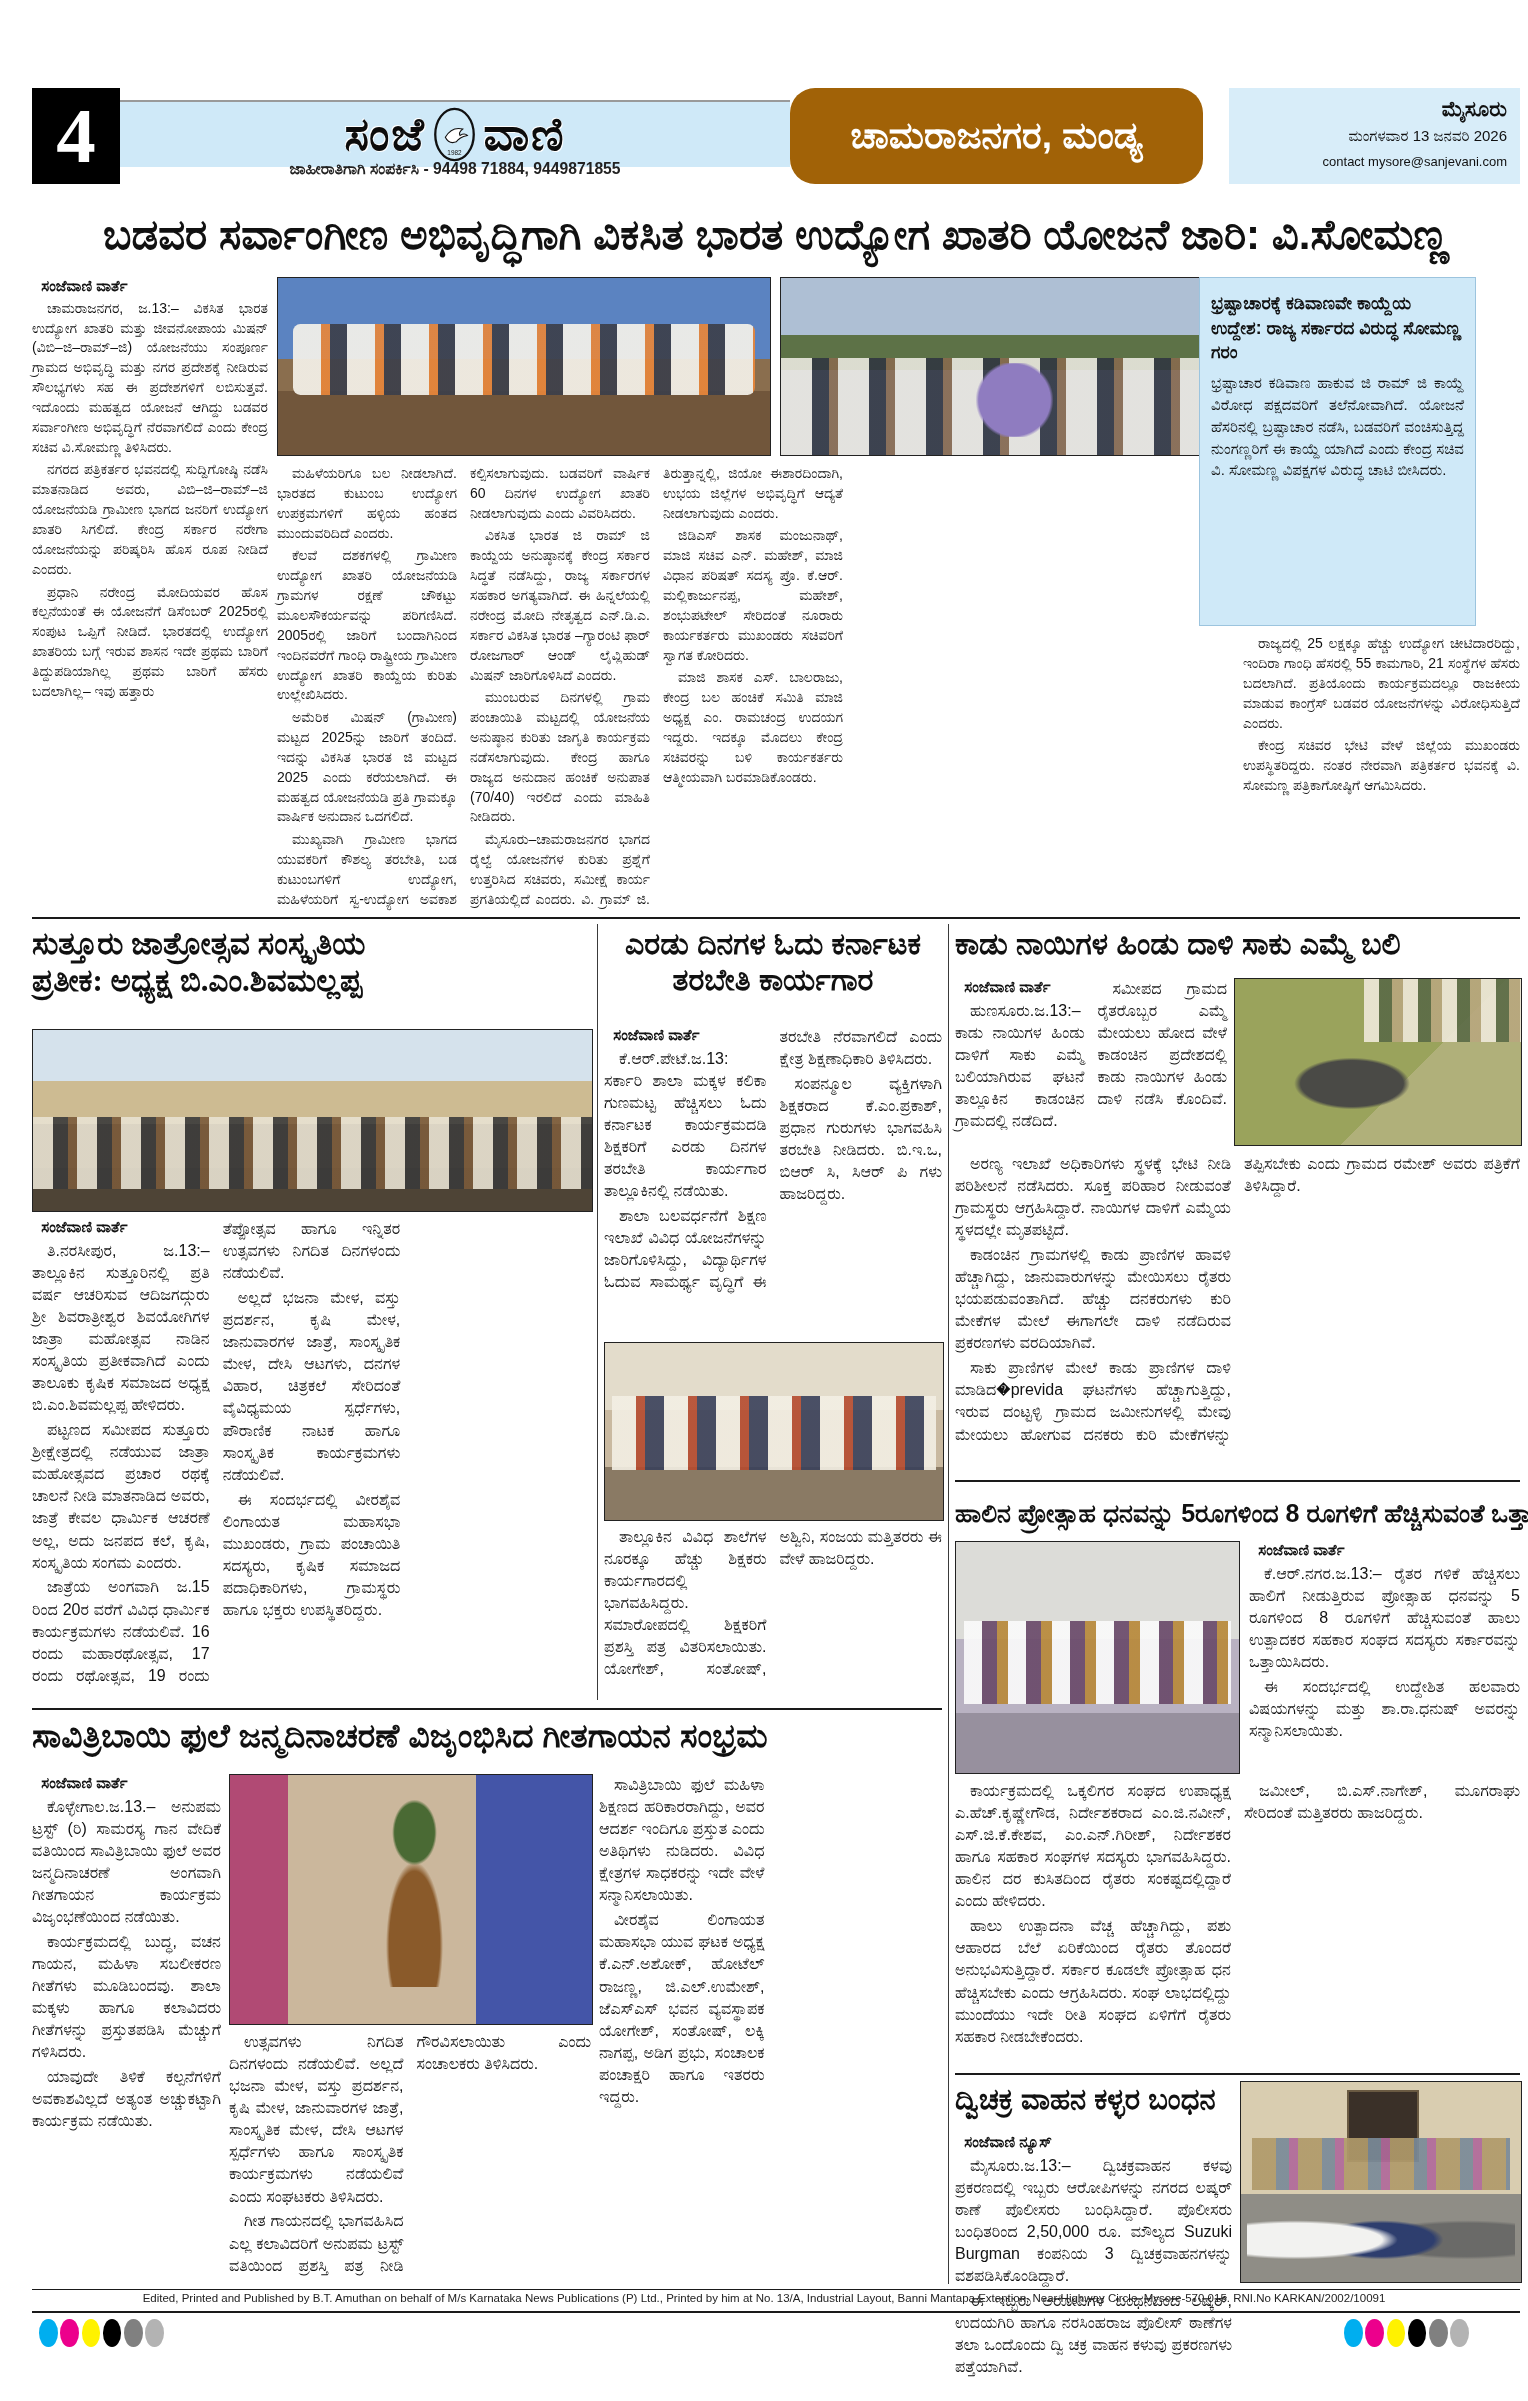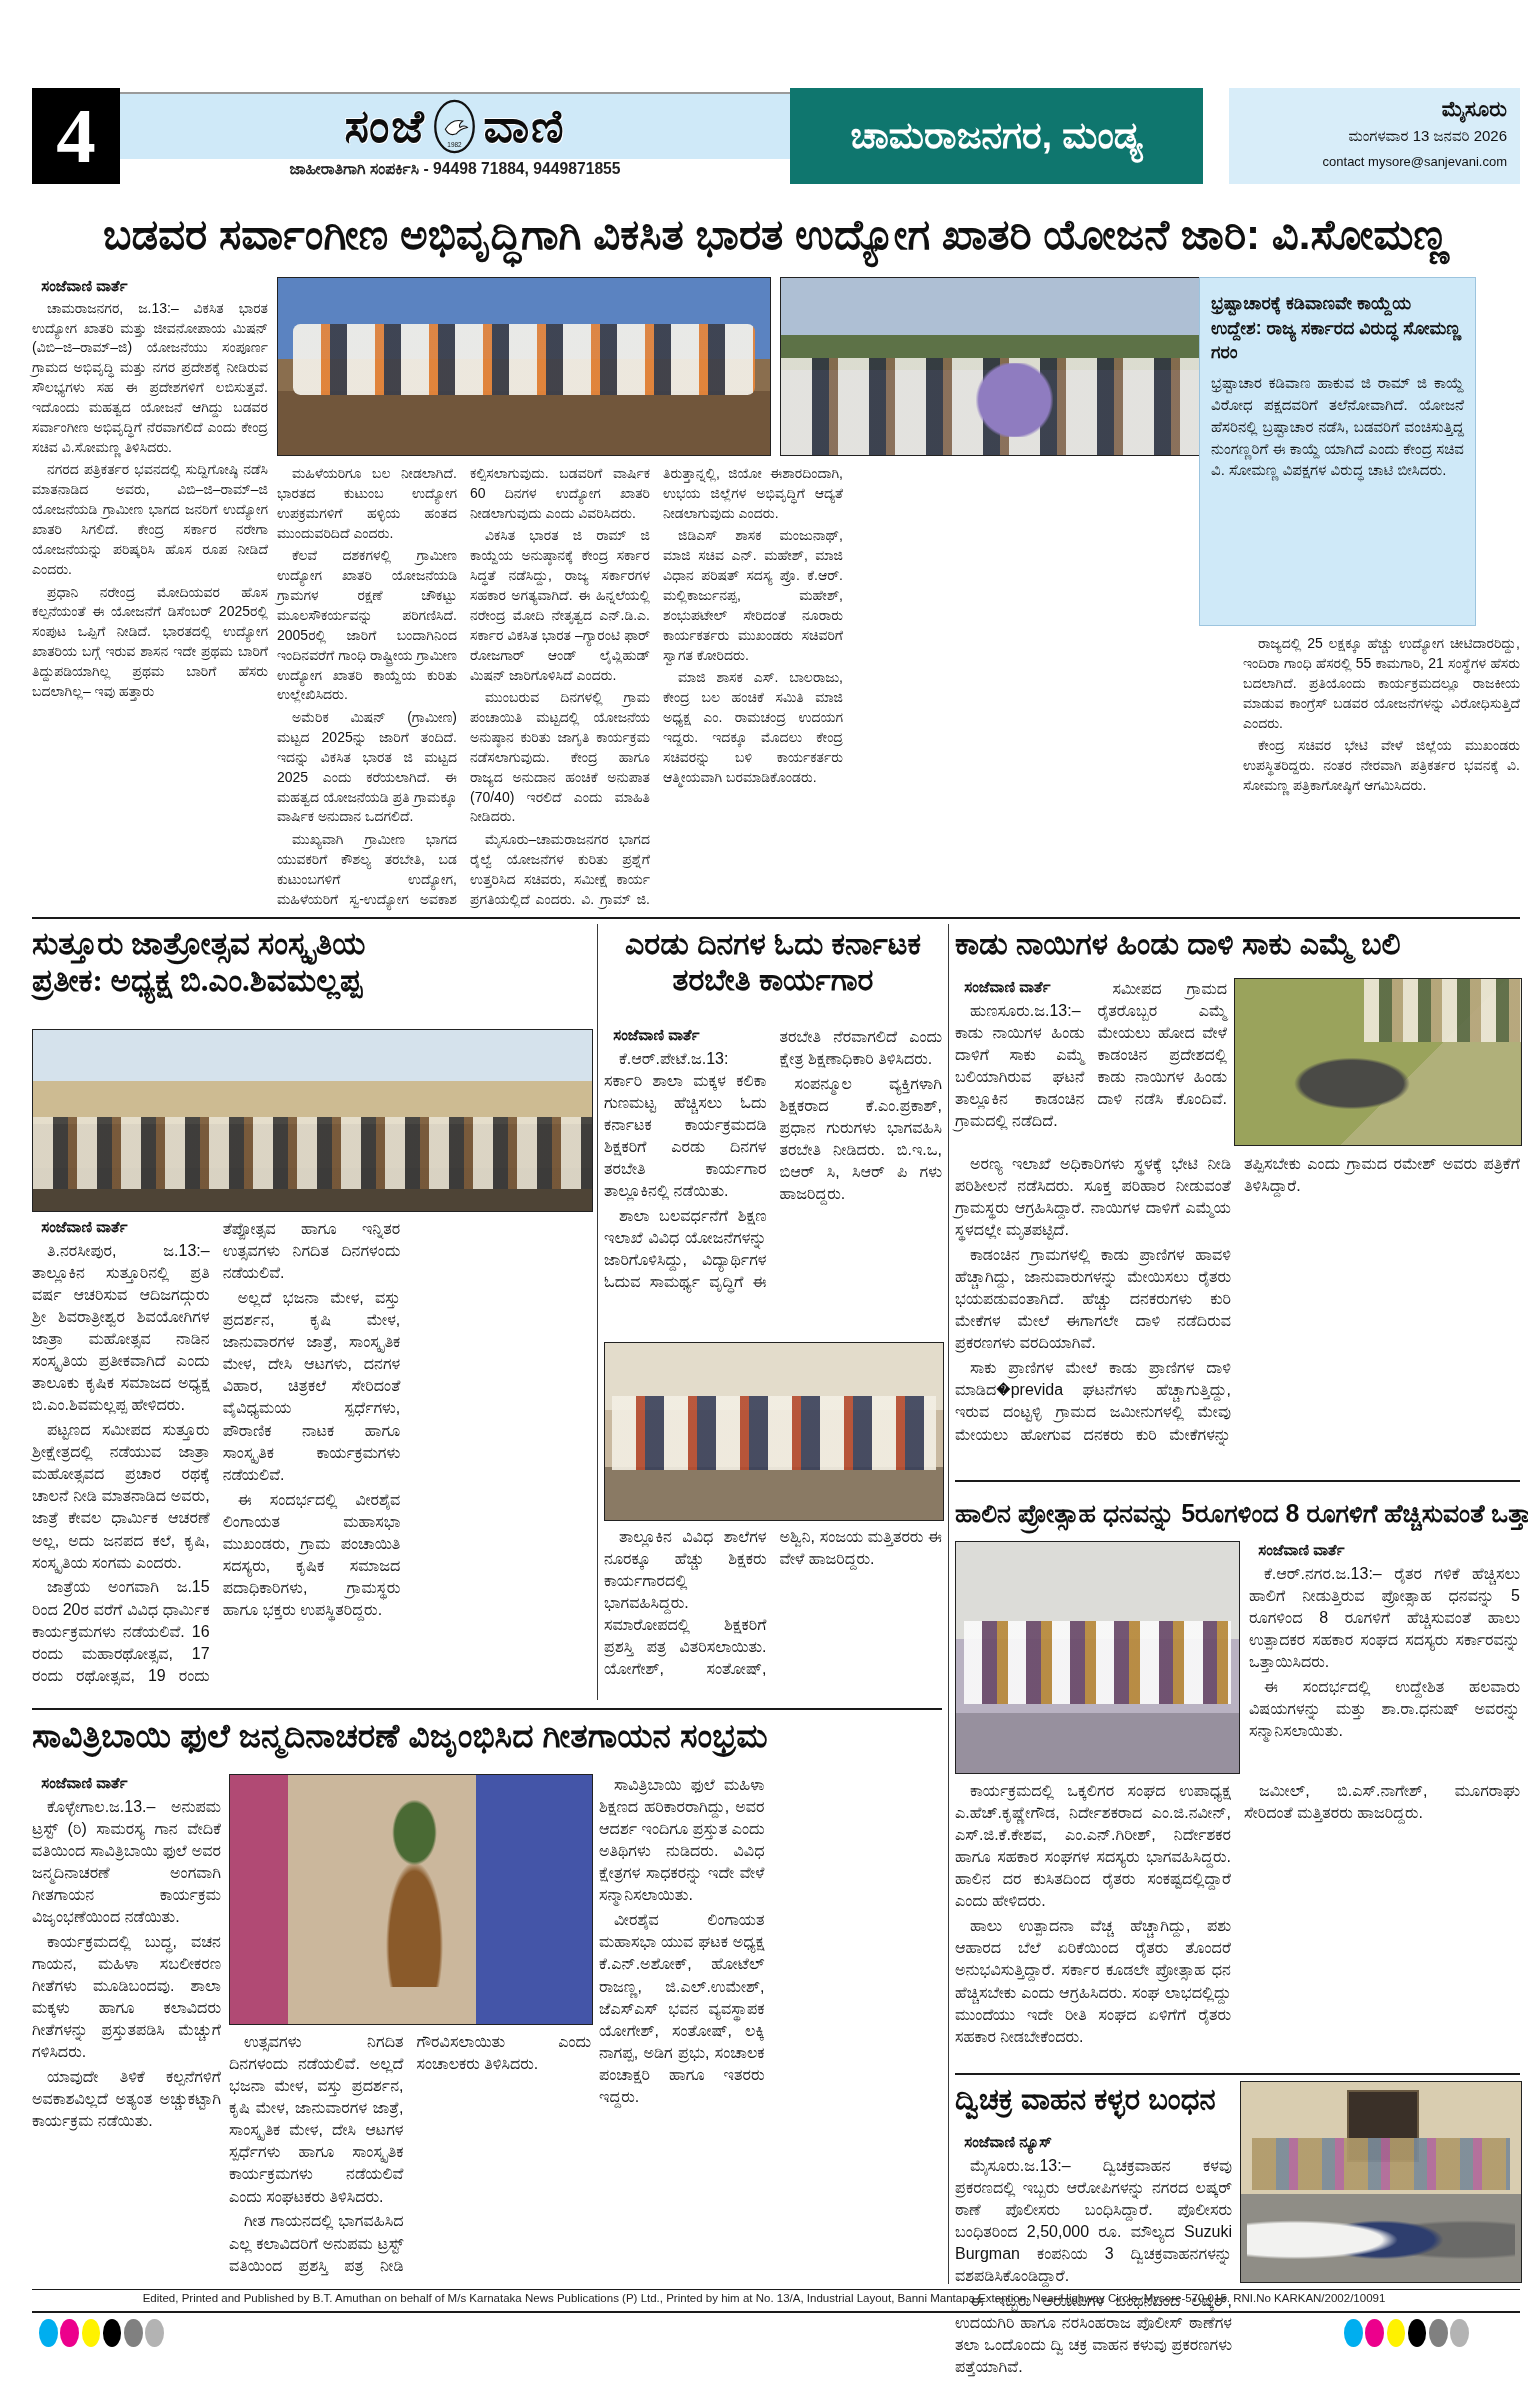--- a/index.html
+++ b/index.html
@@ -3,30 +3,30 @@
 <meta charset="utf-8">
 <style>
   html,body{margin:0;padding:0;background:#e9e9e9;}
   .page{position:relative;width:1528px;height:2401px;background:#ffffff;margin:0 auto;
         font-family:"Liberation Sans",sans-serif;color:#111;overflow:hidden;}
   .abs{position:absolute;}
   
   .pagenum{left:32px;top:88px;width:88px;height:96px;background:#000;color:#fff;
            display:flex;align-items:center;justify-content:center;
            font-family:"Liberation Serif",serif;font-size:79px;font-weight:700;}
-  .masthead{left:120px;top:92px;width:670px;height:65px;background:#cfe9f8;
+  .masthead{left:120px;top:100px;width:670px;height:65px;background:#cfe9f8;
             border-top:2.8px solid #9a9a9a;display:flex;align-items:center;justify-content:center;gap:7.4px;}
   .mast-txt{font-size:46px;font-weight:900;letter-spacing:1.8px;color:#0c0c0c;
             text-shadow:0.9px 0.9px 0 #fff,-0.9px -0.9px 0 #fff;}
   .mast-logo{width:43px;height:55px;flex:0 0 auto;}
   .mast-contact{left:120px;top:154px;width:670px;height:30px;display:flex;align-items:center;
             justify-content:center;font-size:15.7px;font-weight:700;color:#222;}
-  .regionband{left:790px;top:88px;width:413px;height:96px;background:#0f766e;color:#fff;
+  .regionband{left:790px;top:88px;width:413px;height:96px;background:#a16207;color:#fff;
             display:flex;align-items:center;justify-content:center;font-size:37px;font-weight:800;
-            white-space:nowrap;}
+            white-space:nowrap;border-radius:25px;}
   .edition{left:1229px;top:88px;width:291px;height:96px;background:#d8edf9;box-sizing:border-box;
             padding:9.2px 13px 5.5px 9.2px;text-align:right;}
   .ed-city{font-size:21px;font-weight:800;}
   .ed-date{font-size:15px;margin-top:5.5px;}
   .ed-contact{font-size:13px;margin-top:9.2px;}
   
   .headline-main{left:32px;top:194px;width:1488px;height:81px;font-size:42px;font-weight:800;
             display:flex;align-items:center;justify-content:center;white-space:nowrap;}
   .h2a{font-size:31px;font-weight:800;line-height:1.18;font-family:Liberation Serif, serif;}
   .h2b{font-size:30px;font-weight:800;line-height:1.2;}

